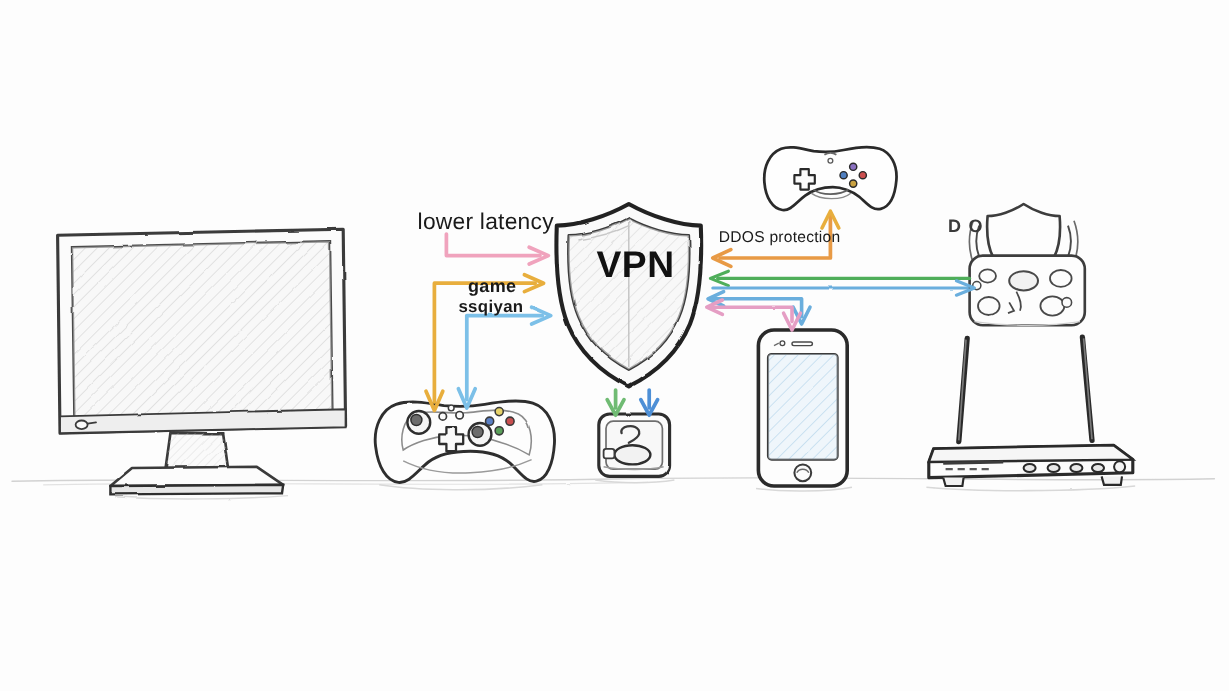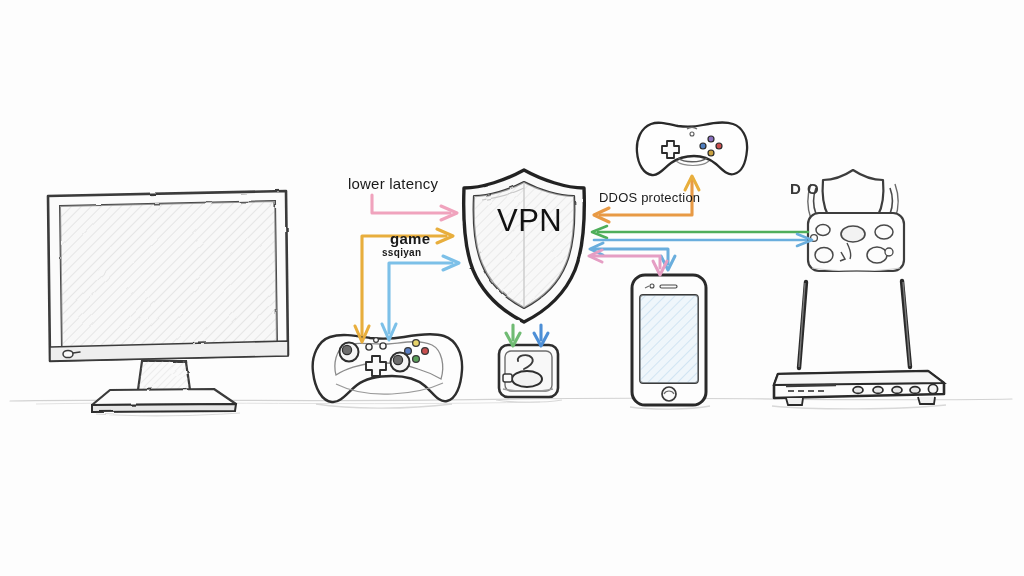--- a/index.html
+++ b/index.html
@@ -11,26 +11,26 @@
   }
   #stage{position:relative;width:1024px;height:576px;background:#fdfdfd;}
   #sketch{position:absolute;left:0;top:0;width:1024px;height:576px;}
   .lbl{
     position:absolute;
     color:#1a1a1a;
     font-family:"Liberation Sans", sans-serif;
     white-space:nowrap;
     user-select:none;
   }
-  #label-lower-latency{ left:348px; top:175px; font-size:15px; letter-spacing:.2px;}
+  #label-lower-latency{ left:348px; top:175px; font-size:19px; letter-spacing:.2px;}
   #label-game-l1{ left:390px; top:230px; font-size:15px; font-weight:700; letter-spacing:.3px;}
-  #label-game-l2{ left:382px; top:247px; font-size:10px; font-weight:700; letter-spacing:.3px;}
+  #label-game-l2{ left:382px; top:247px; font-size:14px; font-weight:700; letter-spacing:.3px;}
   #label-ddos{ left:599px; top:190px; font-size:13px; letter-spacing:.2px;}
   #label-vpn{
-    left:497px; top:203px; font-size:31px; font-weight:400;
+    left:497px; top:203px; font-size:31px; font-weight:700;
     letter-spacing:.5px; color:#111;
   }
   #label-shield-right{
     left:790px; top:180px; font-size:15px; font-weight:700; color:#3a3a3a;
     letter-spacing:1px;
   }
 </style>
 </head>
 <body>
 

